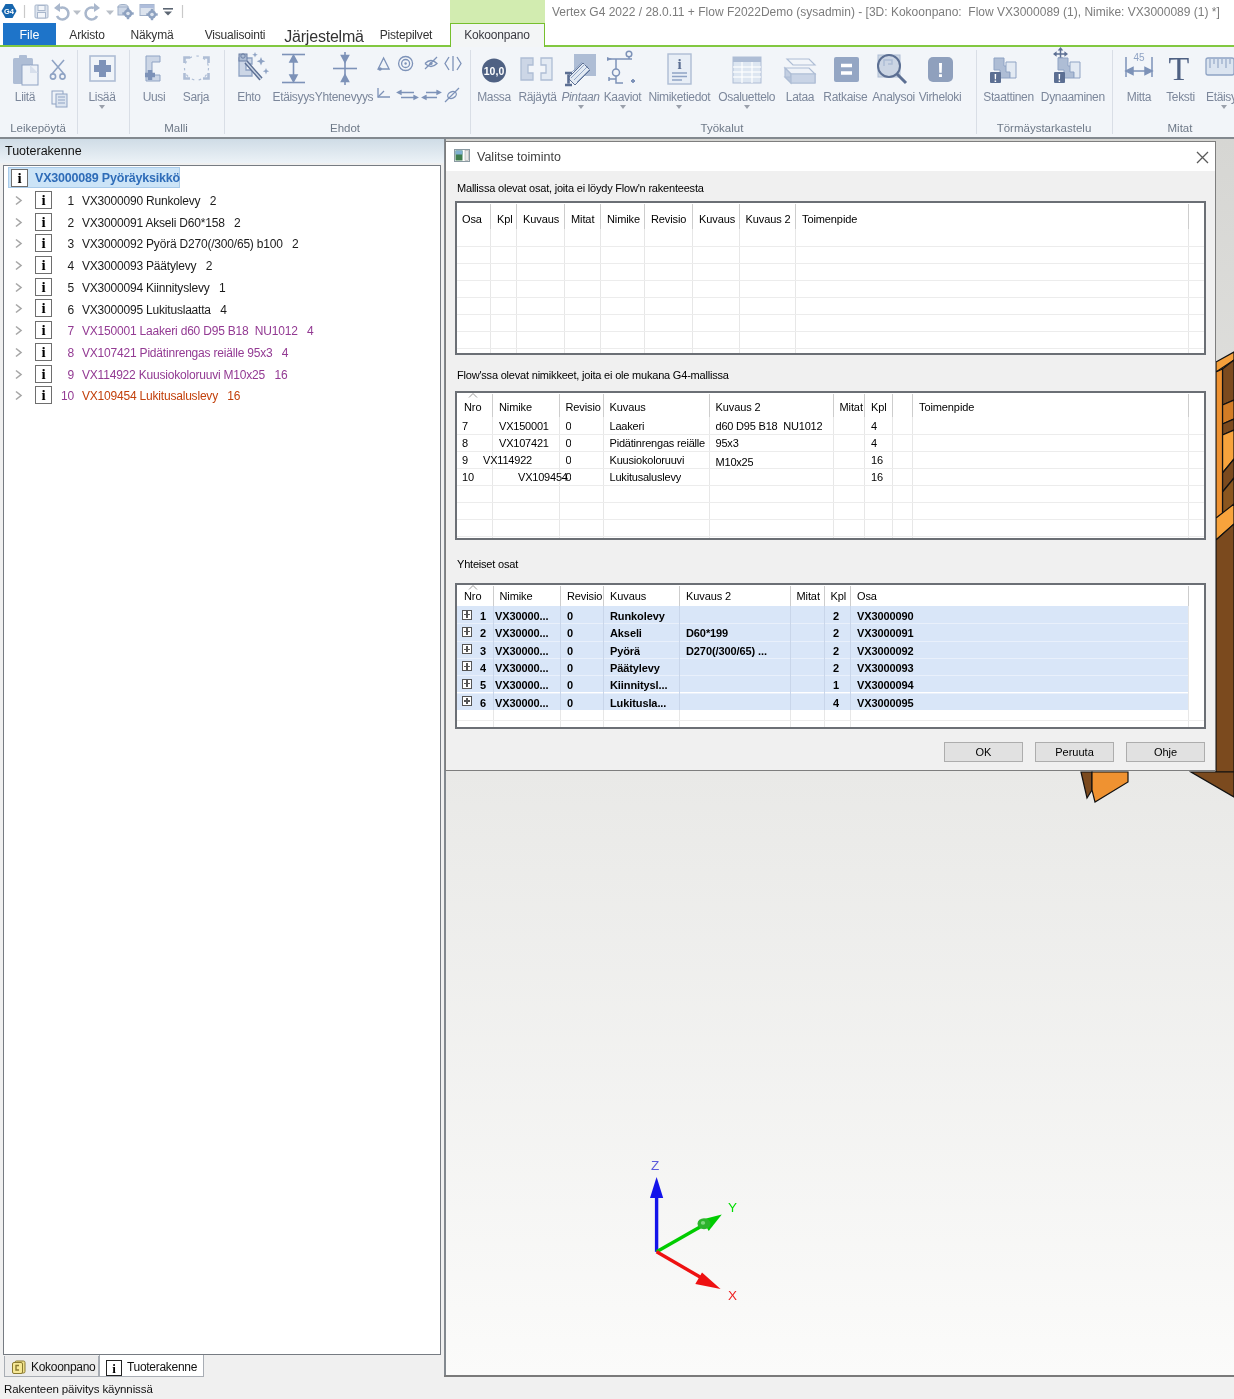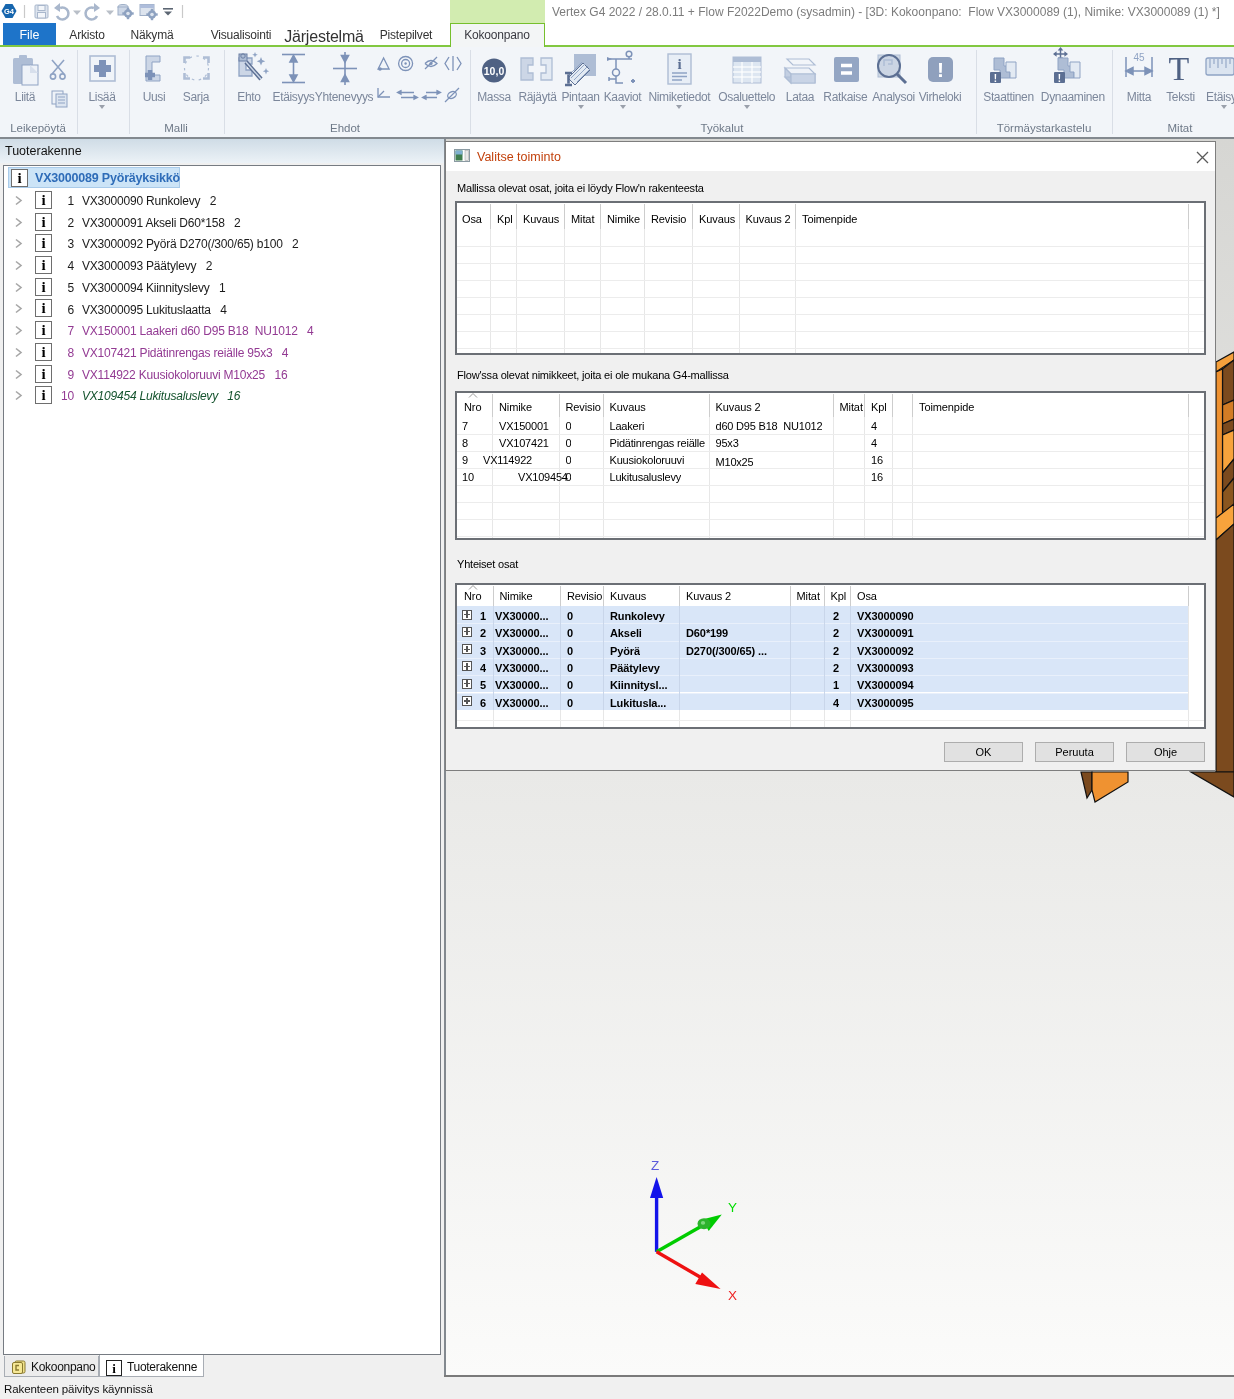--- a/index.html
+++ b/index.html
@@ -66,21 +66,21 @@
 <rect x="163" y="8" width="10" height="1.6" fill="#5c6673"></rect>
     <polygon points="164,11.5 172,11.5 168,15.5" fill="#5c6673"></polygon>
 <line x1="182.5" y1="5" x2="182.5" y2="18" stroke="#c9c9c9" stroke-width="1.2"></line>
 </svg>
 <div class="ab" style="left:0;top:23px;width:1234px;height:23px;background:#ffffff;"></div>
 <div class="ab" style="left:0;top:45px;width:1234px;height:2px;background:#82c841;"></div>
 <div class="ab" style="left:3px;top:23px;width:53px;height:22px;background:#1e74c9;"></div>
 <div class="ct" style="left:29.5px;top:29px;font-size:12.5px;color:#fff;">File</div>
 <div class="ct" style="left:87px;top:29px;font-size:12px;letter-spacing:-0.2px;color:#333;">Arkisto</div>
 <div class="ct" style="left:152px;top:29px;font-size:12px;letter-spacing:-0.2px;color:#333;">Näkymä</div>
-<div class="ct" style="left:241px;top:29px;font-size:12px;letter-spacing:-0.2px;color:#333;">Visualisointi</div>
+<div class="ct" style="left:235px;top:29px;font-size:12px;letter-spacing:-0.2px;color:#333;">Visualisointi</div>
 <div class="ct" style="left:324px;top:29px;font-size:16px;letter-spacing:-0.2px;color:#333;">Järjestelmä</div>
 <div class="ct" style="left:406px;top:29px;font-size:12px;letter-spacing:-0.2px;color:#333;">Pistepilvet</div>
 <div class="ab" style="left:450px;top:23px;width:95px;height:24px;background:#f3f5f6;border:1px solid #76bf2d;border-bottom:none;"></div>
 <div class="ct" style="left:497px;top:29px;font-size:12px;letter-spacing:-0.2px;color:#3a3a42;">Kokoonpano</div>
 <div class="ab" style="left:0;top:47px;width:1234px;height:90px;background:#f2f5f9;"></div>
 <div class="ab" style="left:0;top:137px;width:1234px;height:2px;background:#83898f;"></div>
 <div class="vsep" style="left:77px;"></div>
 <div class="vsep" style="left:129px;"></div>
 <div class="vsep" style="left:224px;"></div>
 <div class="vsep" style="left:470px;"></div>
@@ -94,21 +94,21 @@
 <div class="ct gl" style="left:1180px;top:123px;">Mitat</div>
 <div class="ct rl" style="left:25px;top:91px;">Liitä</div>
 <div class="ct rl" style="left:102px;top:91px;">Lisää</div>
 <div class="ct rl" style="left:154px;top:91px;">Uusi</div>
 <div class="ct rl" style="left:196px;top:91px;">Sarja</div>
 <div class="ct rl" style="left:249px;top:91px;">Ehto</div>
 <div class="ct rl" style="left:293.5px;top:91px;">Etäisyys</div>
 <div class="ct rl" style="left:344px;top:91px;">Yhtenevyys</div>
 <div class="ct rl" style="left:494px;top:91px;">Massa</div>
 <div class="ct rl" style="left:537.5px;top:91px;">Räjäytä</div>
-<div class="ct rl" style="left:580.5px;top:91px;">Pintaan</div>
+<div class="ct rl" style="left:580.5px;top:91px;font-style:italic;">Pintaan</div>
 <div class="ct rl" style="left:622.5px;top:91px;">Kaaviot</div>
 <div class="ct rl" style="left:679.4px;top:91px;">Nimiketiedot</div>
 <div class="ct rl" style="left:746.7px;top:91px;">Osaluettelo</div>
 <div class="ct rl" style="left:800px;top:91px;">Lataa</div>
 <div class="ct rl" style="left:845.3px;top:91px;">Ratkaise</div>
 <div class="ct rl" style="left:893.5px;top:91px;">Analysoi</div>
 <div class="ct rl" style="left:940px;top:91px;">Virheloki</div>
 <div class="ct rl" style="left:1008.5px;top:91px;">Staattinen</div>
 <div class="ct rl" style="left:1072.8px;top:91px;">Dynaaminen</div>
 <div class="ct rl" style="left:1139px;top:91px;">Mitta</div>
@@ -384,40 +384,40 @@
     <path d="M 2 1.5 L 7 5.5 L 2 9.5" fill="none" stroke="#a6a6a6" stroke-width="1.6"></path>
   </svg>
 <div class="ibox" style="left:35px;top:364.5px;width:17px;height:18px;font-size:15px;line-height:16px;">i</div>
 <div class="treetxt" style="left:58px;top:368.6px;width:16px;text-align:right;color:#933a93;">9</div>
 <div class="treetxt" style="left:82px;top:368.6px;color:#933a93;">VX114922 Kuusiokoloruuvi M10x25&nbsp;&nbsp; 16</div>
 <svg class="ab" style="left:14px;top:390.2px;" width="9" height="11" viewBox="0 0 9 11">
     <path d="M 2 1.5 L 7 5.5 L 2 9.5" fill="none" stroke="#a6a6a6" stroke-width="1.6"></path>
   </svg>
 <div class="ibox" style="left:35px;top:386.2px;width:17px;height:18px;font-size:15px;line-height:16px;">i</div>
 <div class="treetxt" style="left:58px;top:390.3px;width:16px;text-align:right;color:#933a93;">10</div>
-<div class="treetxt" style="left:82px;top:390.3px;color:#14532d;font-style:italic;">VX109454 Lukitusaluslevy&nbsp;&nbsp; 16</div>
+<div class="treetxt" style="left:82px;top:390.3px;color:#c2410c;">VX109454 Lukitusaluslevy&nbsp;&nbsp; 16</div>
 <div class="ab" style="left:4px;top:1356px;width:95px;height:21px;background:#ececec;border:1px solid #a8adb4;border-top:none;"></div>
 <div class="ab" style="left:99px;top:1355px;width:105px;height:22px;background:#ffffff;border:1px solid #a8adb4;border-top:none;"></div>
 <svg class="ab" style="left:11px;top:1360px;" width="16" height="15" viewBox="0 0 16 15">
 <rect x="4" y="1" width="10" height="12" rx="1.5" fill="#efe08a" stroke="#8a7a30"></rect>
 <rect x="1.5" y="2.5" width="10" height="11" rx="1.5" fill="#f6e896" stroke="#8a7a30"></rect>
 <path d="M 8 5.5 h-3 v4.5 h3" fill="none" stroke="#8a7a30" stroke-width="1.4"></path>
   </svg>
 <div class="t" style="left:31px;top:1361px;font-size:12px;letter-spacing:-0.3px;color:#111;">Kokoonpano</div>
 <div class="ibox" style="left:106px;top:1360px;width:16px;height:16px;font-size:13px;line-height:15px;border-color:#222;">i</div>
 <div class="t" style="left:127px;top:1361px;font-size:12px;letter-spacing:-0.3px;color:#111;">Tuoterakenne</div>
 <div class="ab" style="left:445px;top:141px;width:771px;height:630px;background:#f0f0f0;border:1px solid #7e7e7e;"></div>
 <div class="ab" style="left:446px;top:142px;width:769px;height:29px;background:#ffffff;"></div>
 <svg class="ab" style="left:454px;top:149px;" width="16" height="13" viewBox="0 0 16 13">
 <rect x="0.5" y="0.5" width="15" height="12" fill="#fff" stroke="#8a9aa2"></rect>
 <rect x="1.5" y="1.5" width="7" height="10" fill="#3f7d4e"></rect>
 <rect x="1.5" y="1.5" width="7" height="4" fill="#7fb0d0"></rect>
 <rect x="11" y="1.5" width="3.5" height="10" fill="#e8e8e8" stroke="#999" stroke-width="0.5"></rect>
   </svg>
-<div class="t" style="left:477px;top:151px;font-size:12.5px;color:#c2410c;text-align:right;">Valitse toiminto</div>
+<div class="t" style="left:477px;top:151px;font-size:12.5px;color:#404040;text-align:right;">Valitse toiminto</div>
 <svg class="ab" style="left:1196px;top:151px;" width="13" height="13" viewBox="0 0 13 13">
 <path d="M 1 1 L 12 12 M 12 1 L 1 12" stroke="#5a5a5a" stroke-width="1.3"></path>
   </svg>
 <div class="t" style="left:457px;top:183px;font-size:11px;letter-spacing:-0.2px;color:#000;">Mallissa olevat osat, joita ei löydy Flow'n rakenteesta</div>
 <div class="t" style="left:457px;top:370px;font-size:11px;letter-spacing:-0.2px;color:#000;">Flow'ssa olevat nimikkeet, joita ei ole mukana G4-mallissa</div>
 <div class="t" style="left:457px;top:559px;font-size:11px;letter-spacing:-0.2px;color:#000;">Yhteiset osat</div>
 <div class="ab" style="left:455px;top:201px;width:751px;height:154px;background:#fff;border:2px solid #6b6f75;"></div>
 <div class="hsep" style="left:490px;top:204px;height:25px;"></div>
 <div class="gridv" style="left:490px;top:229px;height:124px;"></div>
 <div class="hsep" style="left:516px;top:204px;height:25px;"></div>

